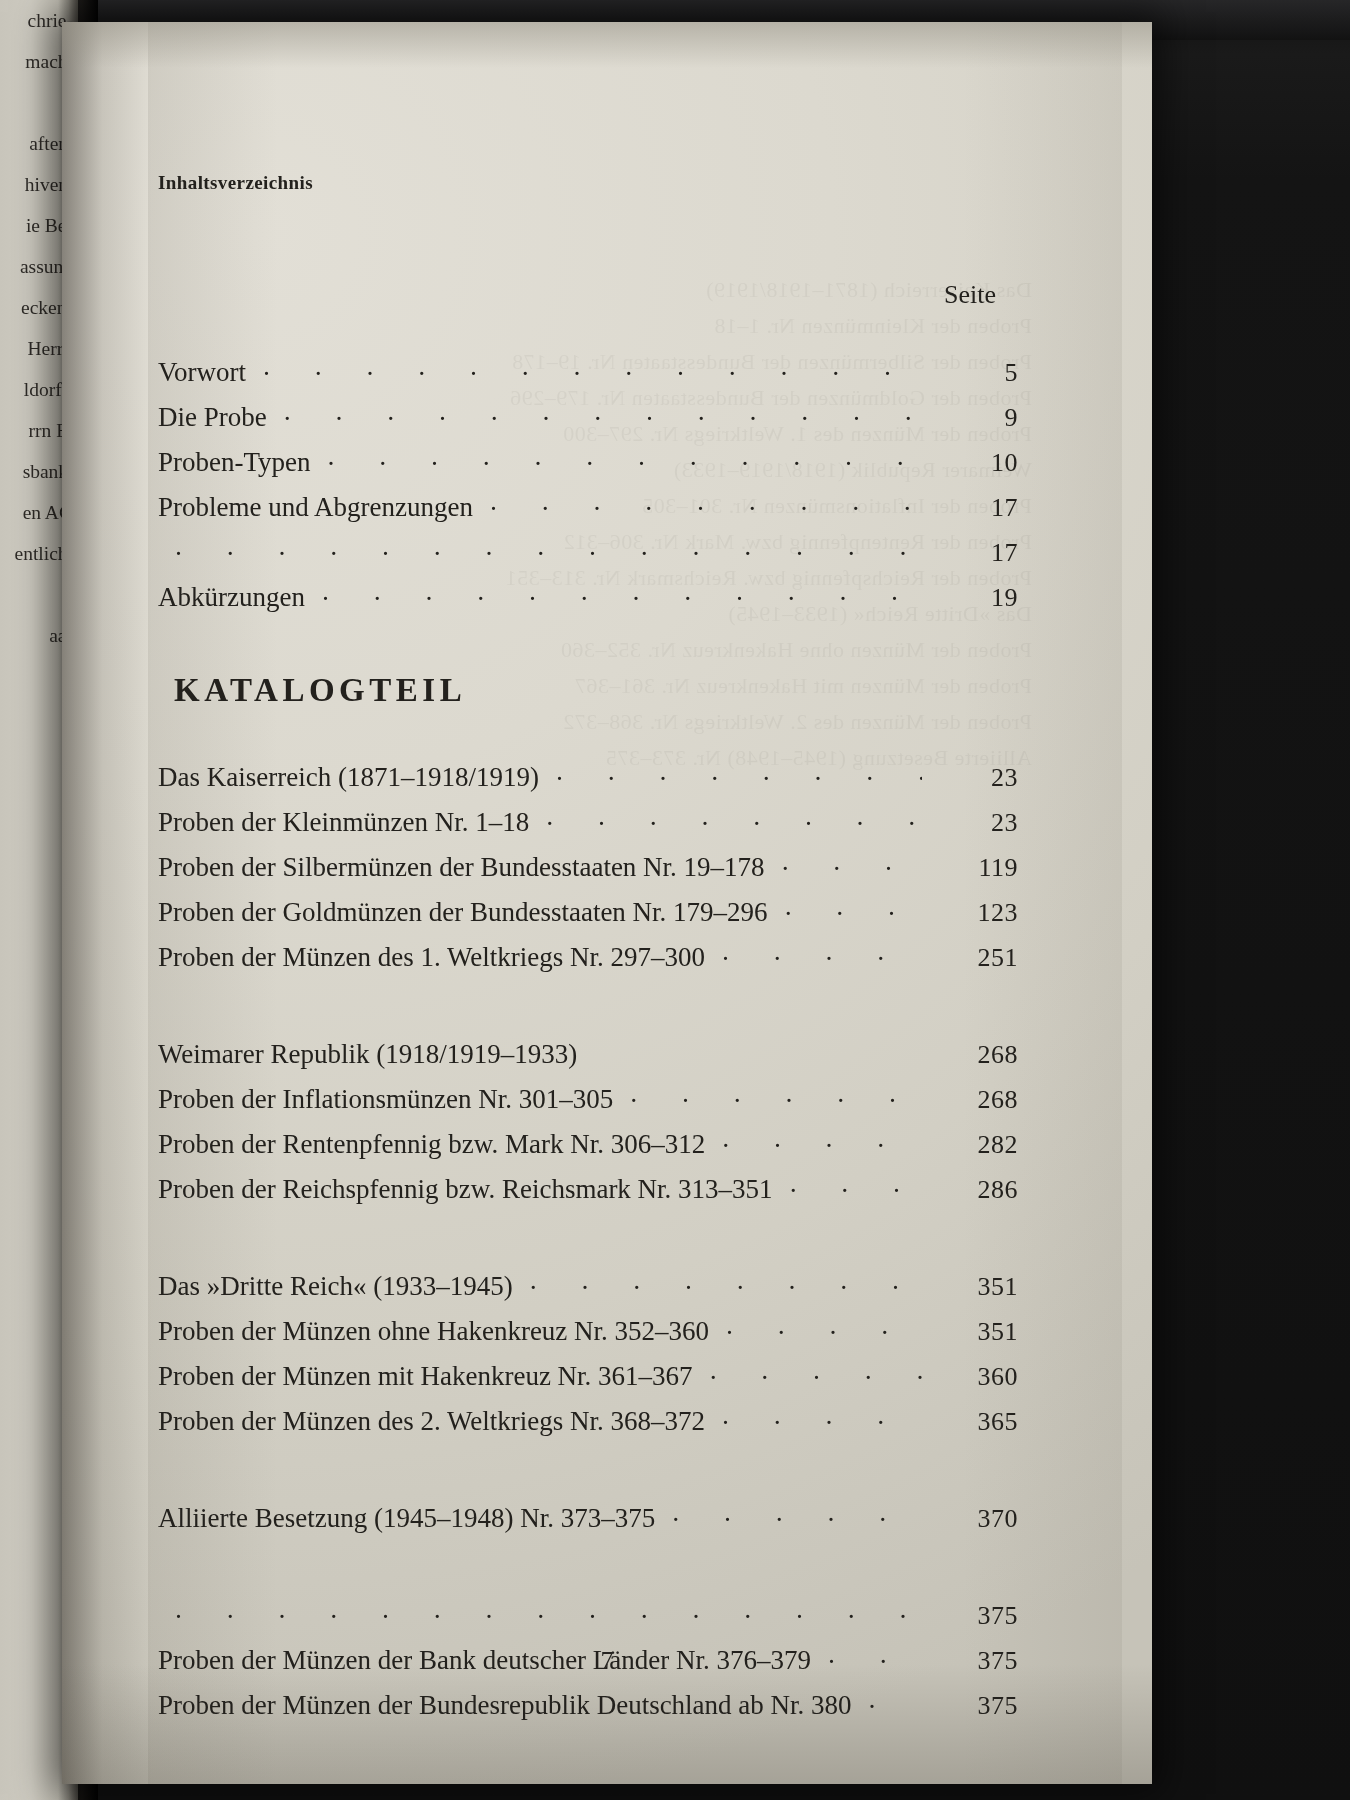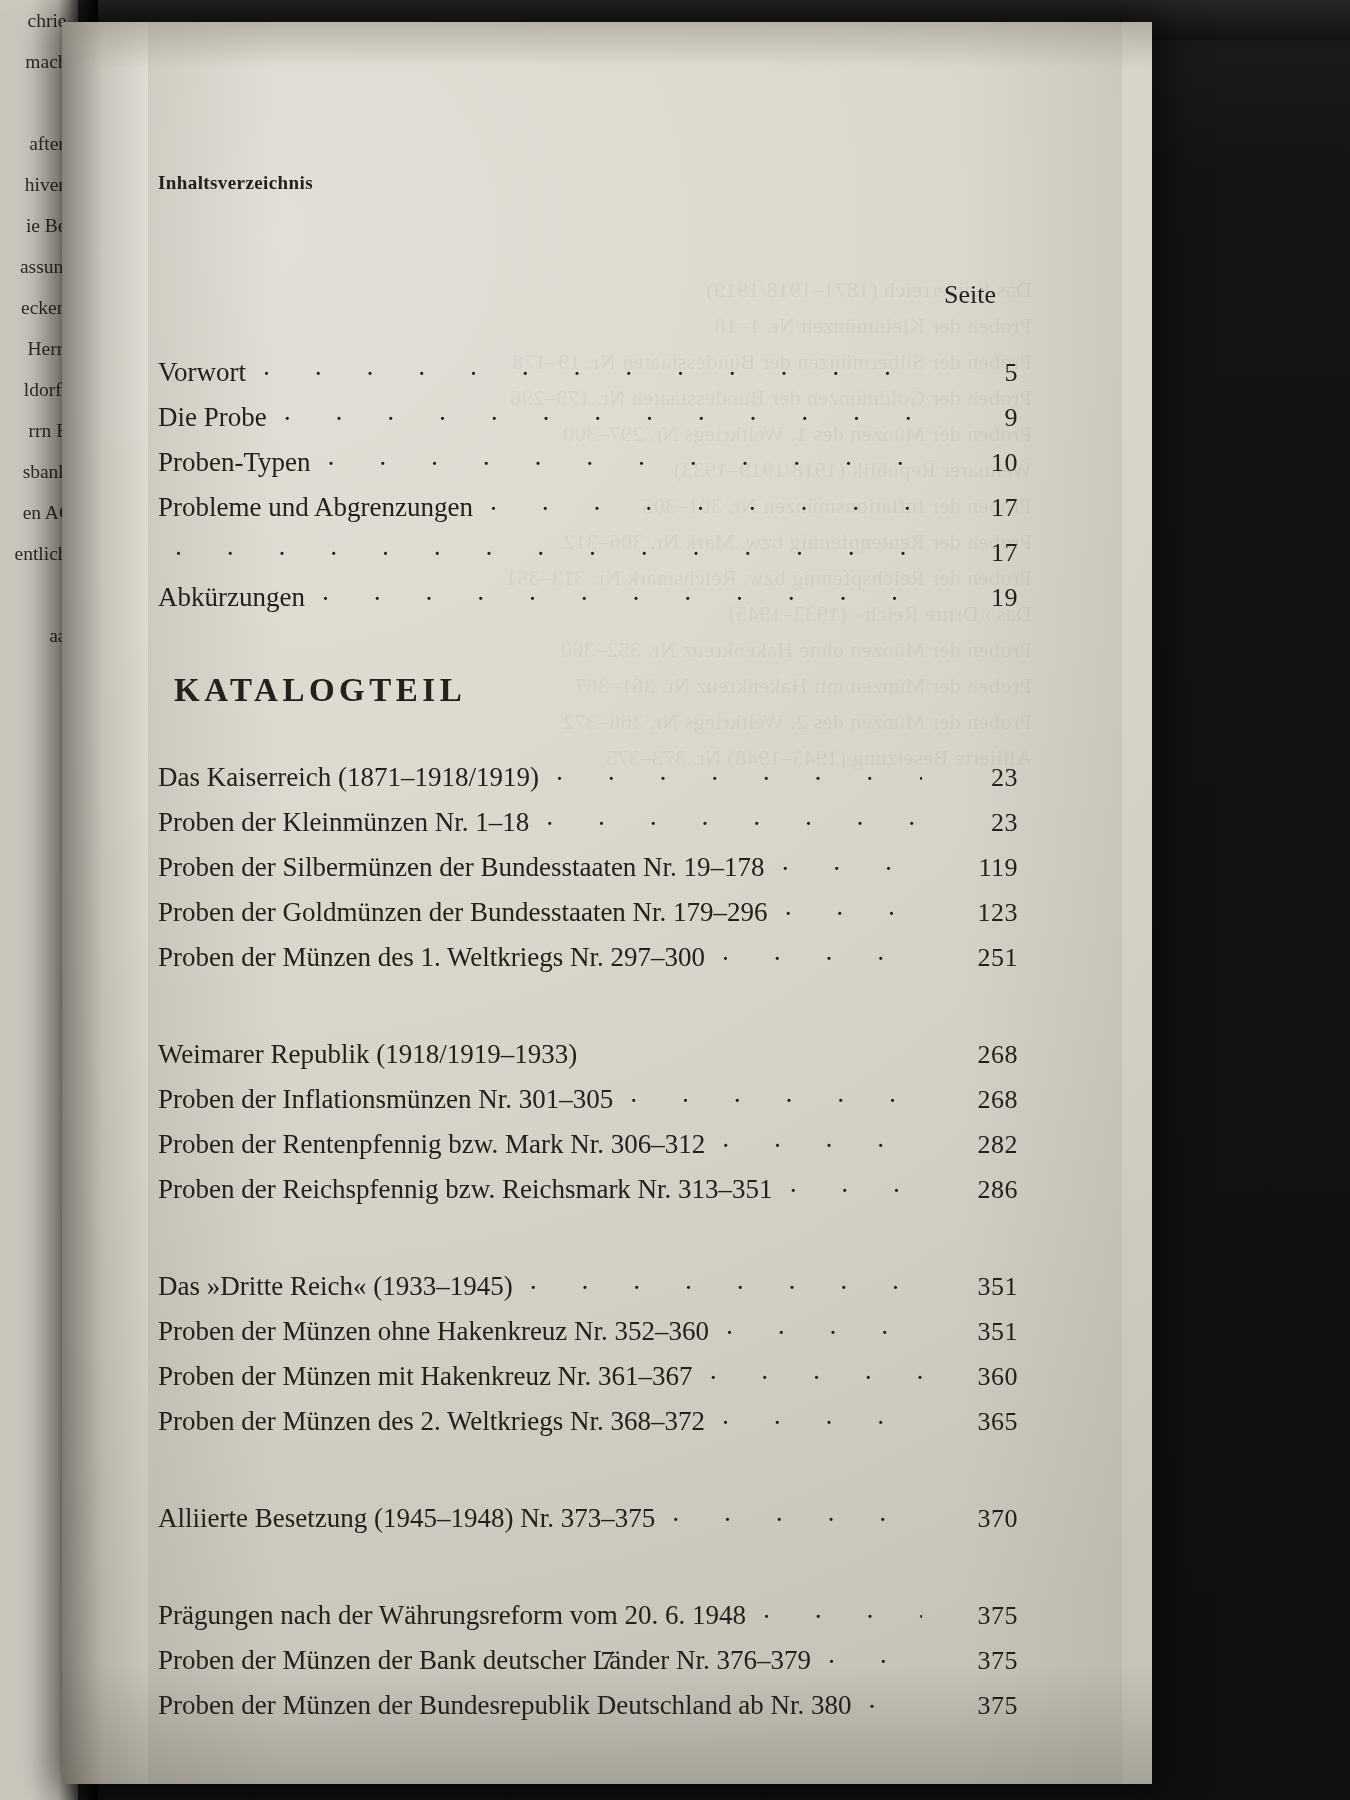--- a/index.html
+++ b/index.html
@@ -352,21 +352,20 @@
           </div>
           <div class="block">
             <div class="entry">
               <span class="label">Alliierte Besetzung (1945–1948) Nr. 373–375</span>
               <span class="leader"></span>
               <span class="pageno">370</span>
             </div>
           </div>
           <div class="block">
             <div class="entry">
-              <span class="label">Prägungen nach der Währungsreform vom 20. 6. 1948</span>
               <span class="leader"></span>
               <span class="pageno">375</span>
             </div>
             <div class="entry">
               <span class="label">Proben der Münzen der Bank deutscher Länder Nr. 376–379</span>
               <span class="leader"></span>
               <span class="pageno">375</span>
             </div>
             <div class="entry">
               <span class="label">Proben der Münzen der Bundesrepublik Deutschland ab Nr. 380</span>

